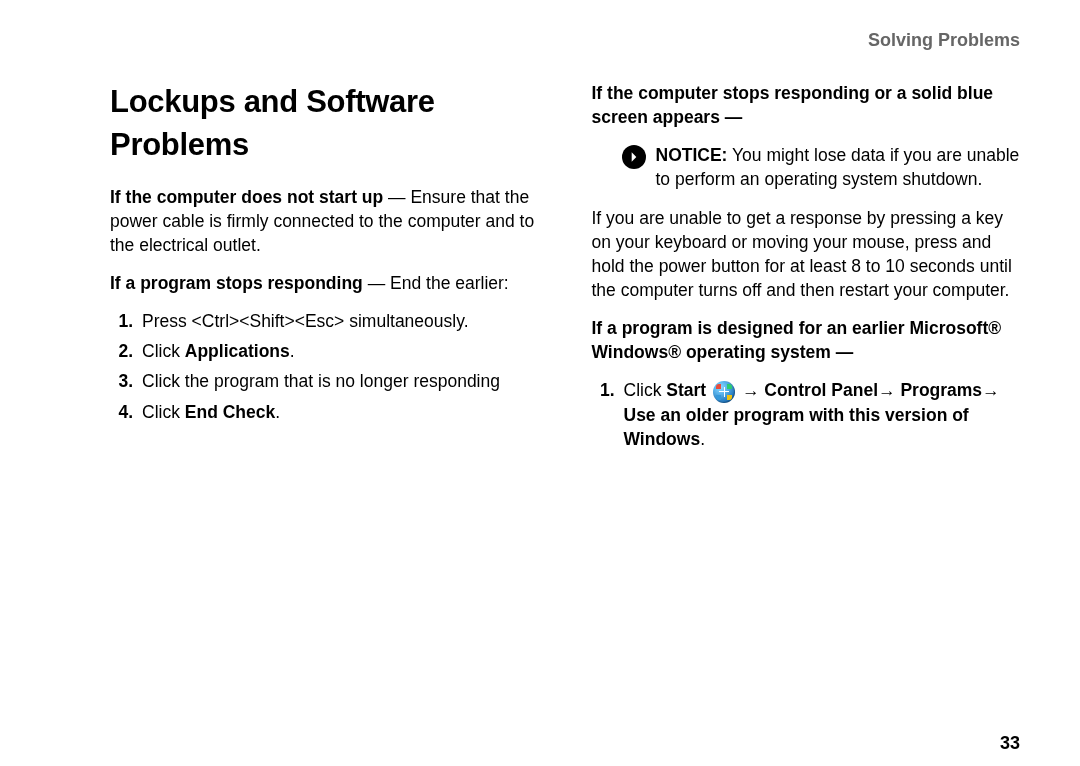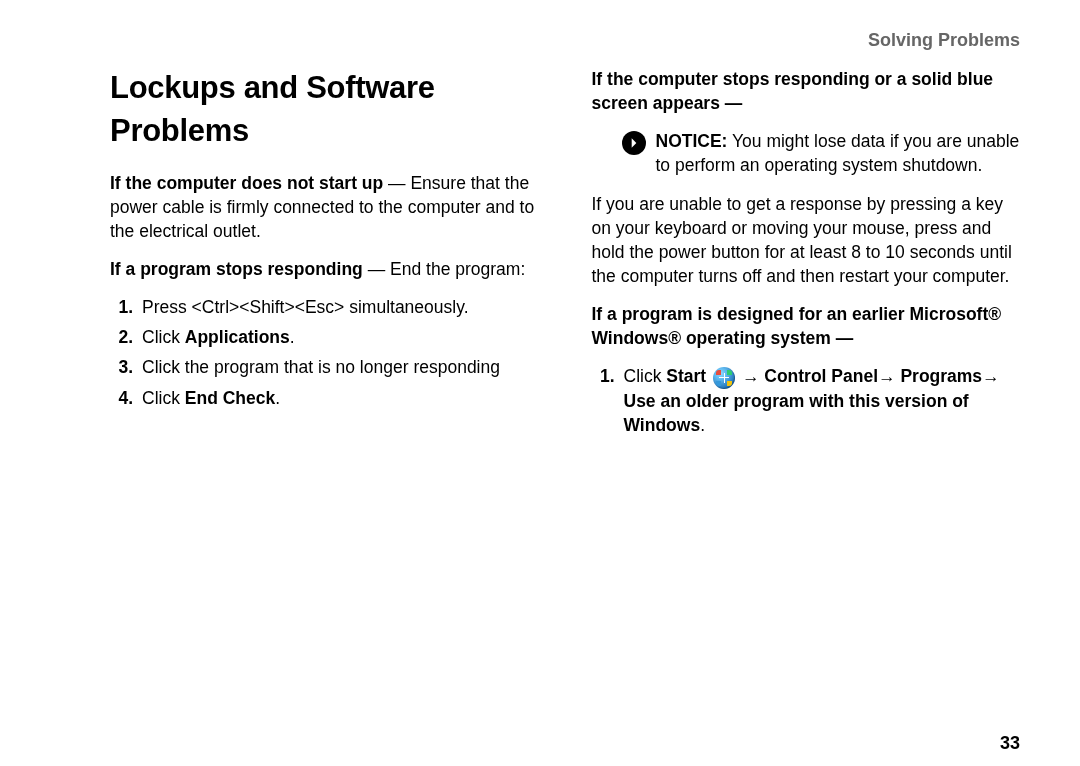--- a/index.html
+++ b/index.html
@@ -10,21 +10,21 @@
       font-family: Arial, Helvetica, sans-serif;
       color: #000;
       position: relative;
       padding: 30px 55px 35px 110px;
     }
     .header-right {
       text-align: right;
       font-weight: bold;
       color: #666;
       font-size: 18px;
-      margin-bottom: 10px;
+      margin-bottom: 24px;
       margin-right: 5px;
     }
     .columns {
       display: flex;
       gap: 48px;
     }
     .col {
       flex: 1;
       font-size: 17.5px;
       line-height: 1.38;
@@ -129,21 +129,21 @@
 <div class="columns">
 
   <div class="col">
     <h1>Lockups and Software Problems</h1>
 
     <div class="para">
       <span class="bold">If the computer does not start up</span><span> — Ensure that the power cable is firmly connected to the computer and to the electrical outlet.</span>
     </div>
 
     <div class="para">
-      <span class="bold">If a program stops responding</span><span> — End the program:</span>
+      <span class="bold">If a program stops responding</span><span> — End the earlier:</span>
     </div>
 
     <ol>
       <li><span class="litext">Press &lt;Ctrl&gt;&lt;Shift&gt;&lt;Esc&gt; simultaneously.</span></li>
       <li><span class="litext">Click </span><span class="libold">Applications</span><span class="litext">.</span></li>
       <li><span class="litext">Click the program that is no longer responding</span></li>
       <li><span class="litext">Click </span><span class="libold">End Check</span><span class="litext">.</span></li>
     </ol>
 
 

